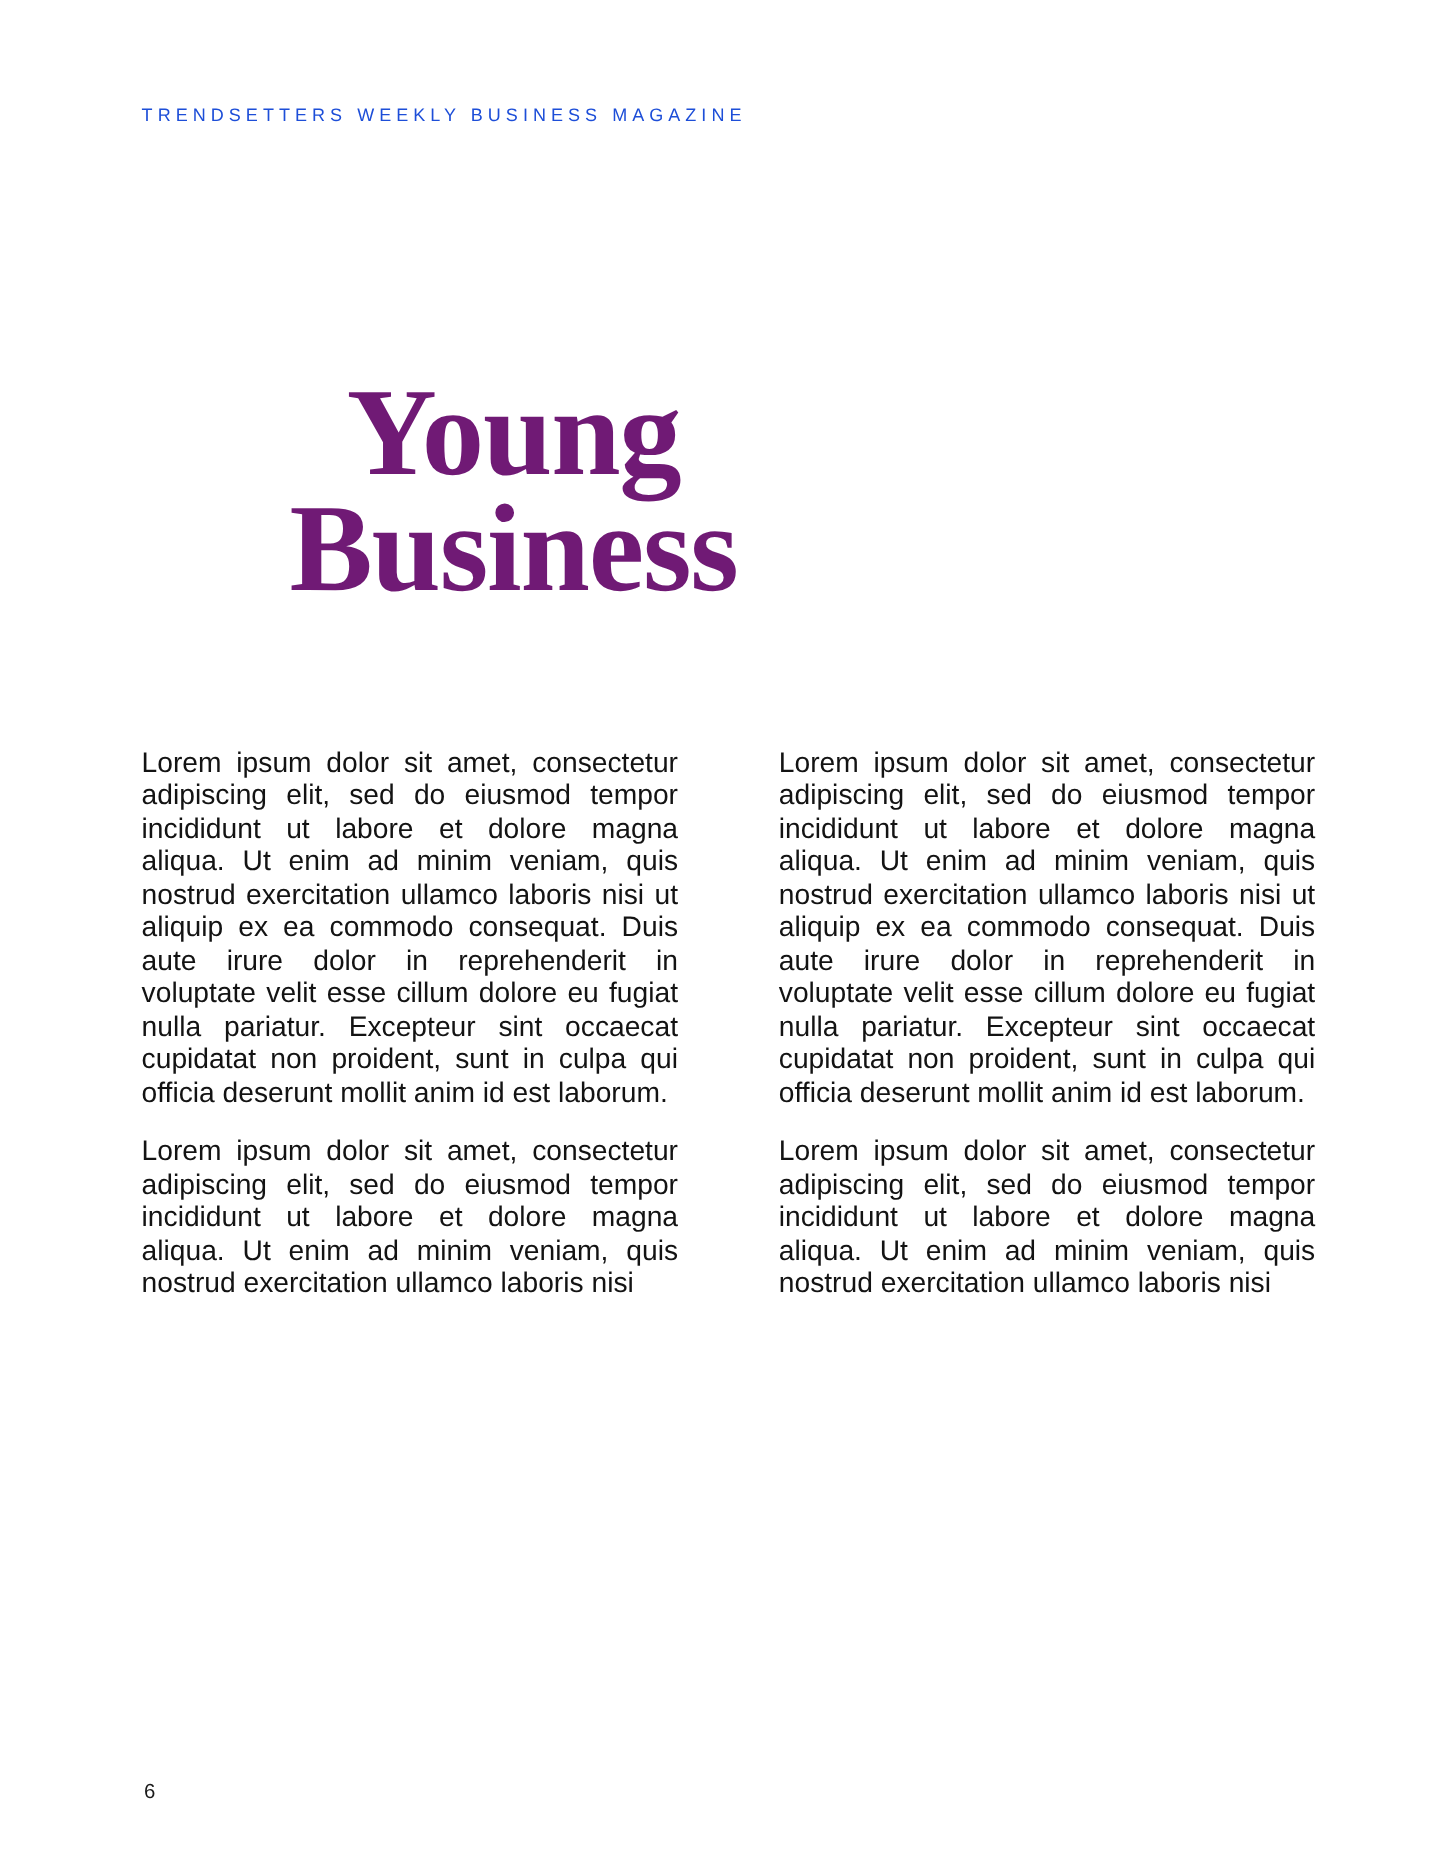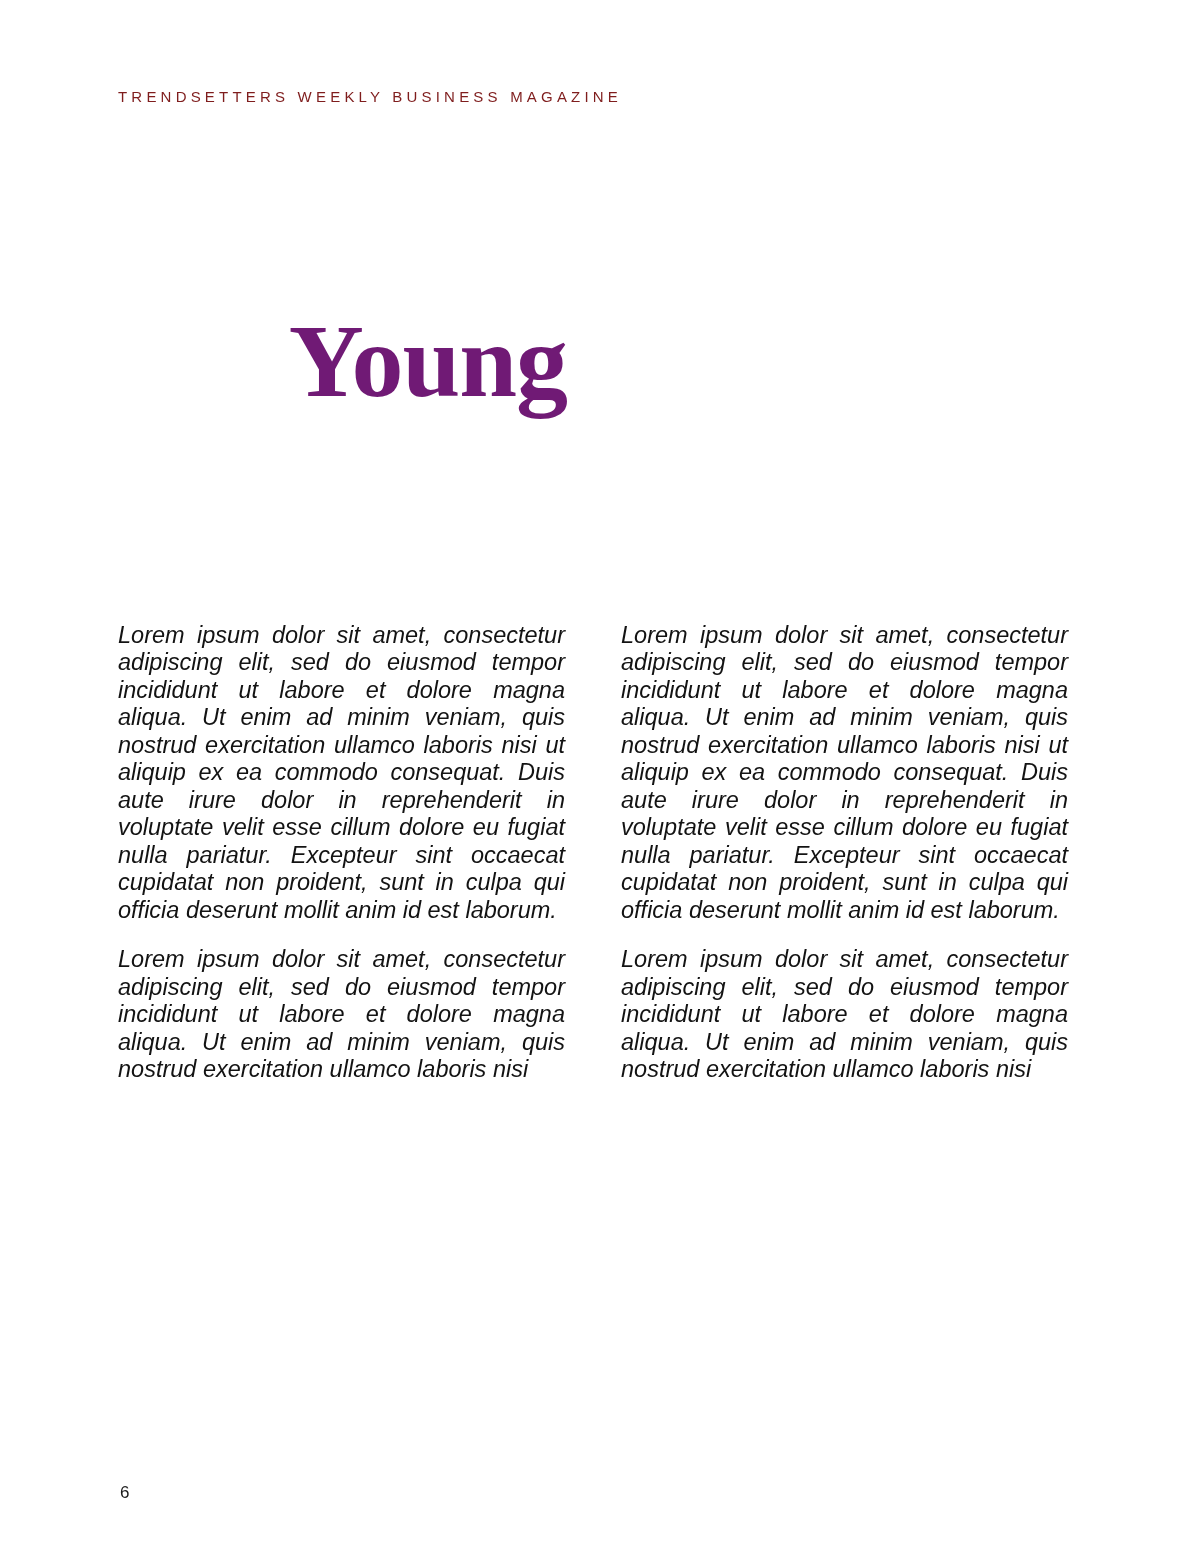--- a/index.html
+++ b/index.html
@@ -21,21 +21,21 @@
     background: #ffffff;
   }
   .running-head {
     position: absolute;
     left: 118px;
     top: 88px;
     font-family: "Liberation Sans", sans-serif;
     font-size: 15px;
     font-weight: 500;
     letter-spacing: 4.2px;
-    color: #7f1d1d;
+    color: #1d4ed8;
     white-space: nowrap;
     text-align: right;
   }
   .headline {
     position: absolute;
     left: 118px;
     top: 242px;
     width: 620px;
     font-family: "Liberation Serif", serif;
     font-weight: 700;
@@ -48,22 +48,21 @@
   .headline .line {
     display: block;
     white-space: nowrap;
   }
   .columns {
     position: absolute;
     left: 118px;
     top: 622px;
     width: 978px;
     display: flex;
-    gap: 56px;
-    font-style: italic;
+    gap: 84px;
   }
   .column {
     width: 447px;
   }
   .column p {
     margin: 0 0 22px 0;
     font-family: "Liberation Sans", sans-serif;
     font-size: 23.5px;
     line-height: 1.17;
     text-align: justify;
@@ -88,20 +87,21 @@
 </style>
 </head>
 <body>
 
 <div class="page">
 
   <div class="running-head">TRENDSETTERS WEEKLY BUSINESS MAGAZINE</div>
 
   <h1 class="headline">
     <span class="line">Young</span>
+    <span class="line">Business</span>
   </h1>
 
   <div class="columns">
     <div class="column">
       <p>Lorem ipsum dolor sit amet, consectetur adipiscing elit, sed do eiusmod tempor incididunt ut labore et dolore magna aliqua. Ut enim ad minim veniam, quis nostrud exercitation ullamco laboris nisi ut aliquip ex ea commodo consequat. Duis aute irure dolor in reprehenderit in voluptate velit esse cillum dolore eu fugiat nulla pariatur. Excepteur sint occaecat cupidatat non proident, sunt in culpa qui officia deserunt mollit anim id est laborum.</p>
       <p class="last-para">Lorem ipsum dolor sit amet, consectetur adipiscing elit, sed do eiusmod tempor incididunt ut labore et dolore magna aliqua. Ut enim ad minim veniam, quis nostrud exercitation ullamco laboris nisi</p>
     </div>
     <div class="column">
       <p>Lorem ipsum dolor sit amet, consectetur adipiscing elit, sed do eiusmod tempor incididunt ut labore et dolore magna aliqua. Ut enim ad minim veniam, quis nostrud exercitation ullamco laboris nisi ut aliquip ex ea commodo consequat. Duis aute irure dolor in reprehenderit in voluptate velit esse cillum dolore eu fugiat nulla pariatur. Excepteur sint occaecat cupidatat non proident, sunt in culpa qui officia deserunt mollit anim id est laborum.</p>
       <p class="last-para">Lorem ipsum dolor sit amet, consectetur adipiscing elit, sed do eiusmod tempor incididunt ut labore et dolore magna aliqua. Ut enim ad minim veniam, quis nostrud exercitation ullamco laboris nisi</p>

